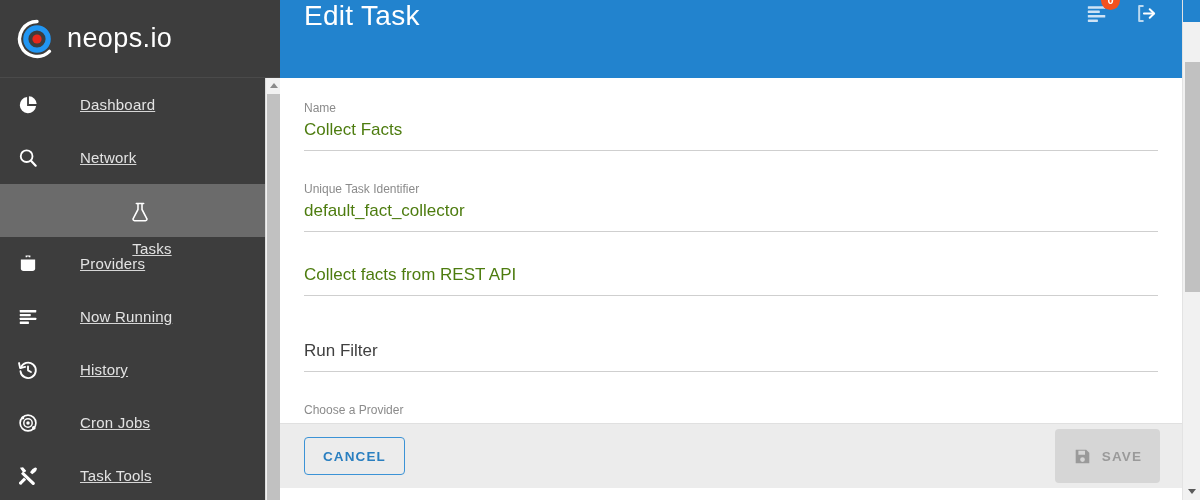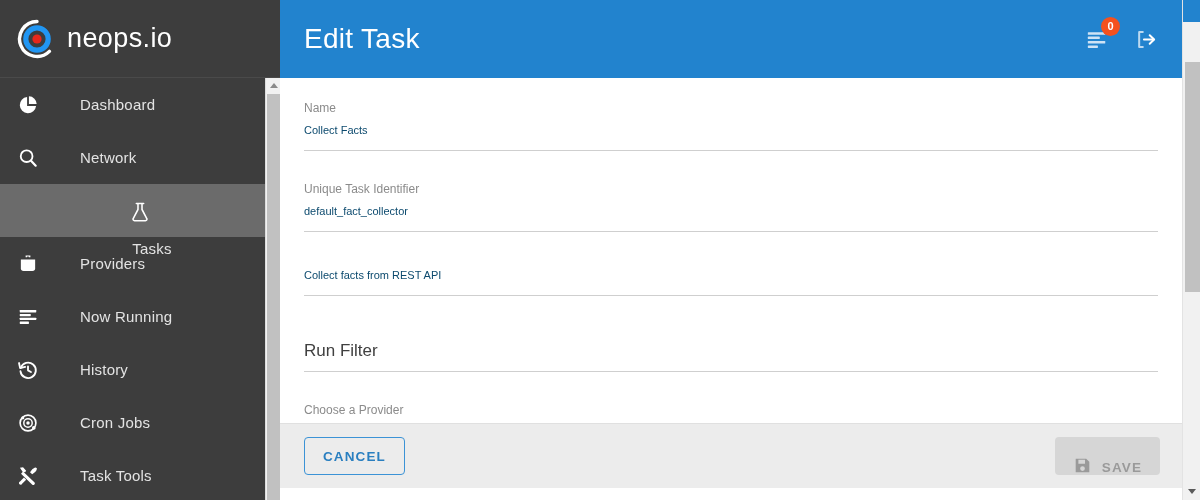--- a/index.html
+++ b/index.html
@@ -58,20 +58,21 @@
   }
   .nav-inner { padding-top: 0; }
 
   .nav-item {
     display: flex;
     align-items: center;
     height: 53px;
     color: #d6d6d6;
     cursor: pointer;
     position: relative;
+    text-decoration: underline;
   }
   .nav-item.active { background: #6b6b6b; flex-direction: column; }
   .nav-icon {
     width: 56px;
     flex: 0 0 56px;
     display: flex;
     align-items: center;
     justify-content: center;
     color: #ffffff;
   }
@@ -127,21 +128,21 @@
     display: flex;
     flex-direction: column;
     overflow: hidden;
   }
 
   .topbar {
     height: 78px;
     flex: 0 0 78px;
     background: #2283ce;
     display: flex;
-    align-items: center;
+    align-items: flex-start;
     padding: 0 22px 0 24px;
   }
   .topbar-title {
     font-size: 28px;
     color: #ffffff;
     font-weight: 400;
     letter-spacing: 0.3px;
     flex: 1 1 auto;
   }
   .topbar-actions {
@@ -191,22 +192,22 @@
     padding-bottom: 7px;
     margin-bottom: 20px;
   }
   .field-label {
     font-size: 12px;
     color: #8b8b8b;
     line-height: 16px;
     margin-bottom: 1px;
   }
   .field-value {
-    font-size: 11px;
-    color: #0c4a6e;
+    font-size: 17px;
+    color: #4d7c0f;
     line-height: 26px;
     min-height: 26px;
   }
   .field.placeholder-only {
     padding-top: 22px;
   }
   .field-placeholder {
     font-size: 17px;
     color: #404040;
     line-height: 26px;
@@ -244,32 +245,32 @@
     border: 1px solid #3b93d6;
     border-radius: 4px;
     color: #2a7fc0;
     font-size: 13.5px;
     font-weight: 700;
     letter-spacing: 1.1px;
     font-family: "Liberation Sans", sans-serif;
     cursor: pointer;
   }
   .btn-save {
-    height: 38px;
+    height: 54px;
     padding: 0 18px;
     background: #d6d6d6;
     border: none;
     border-radius: 4px;
     color: #9a9a9a;
     font-size: 13.5px;
     font-weight: 700;
     letter-spacing: 1.1px;
     font-family: "Liberation Sans", sans-serif;
     display: flex;
-    align-items: flex-end;
+    align-items: center;
     gap: 10px;
     cursor: default;
     margin-right: 18px;
   }
   .btn-save .save-ico { display: flex; color: #9a9a9a; }
 
   
   .main-scroll {
     position: absolute;
     top: 0; right: 0; bottom: 0;

